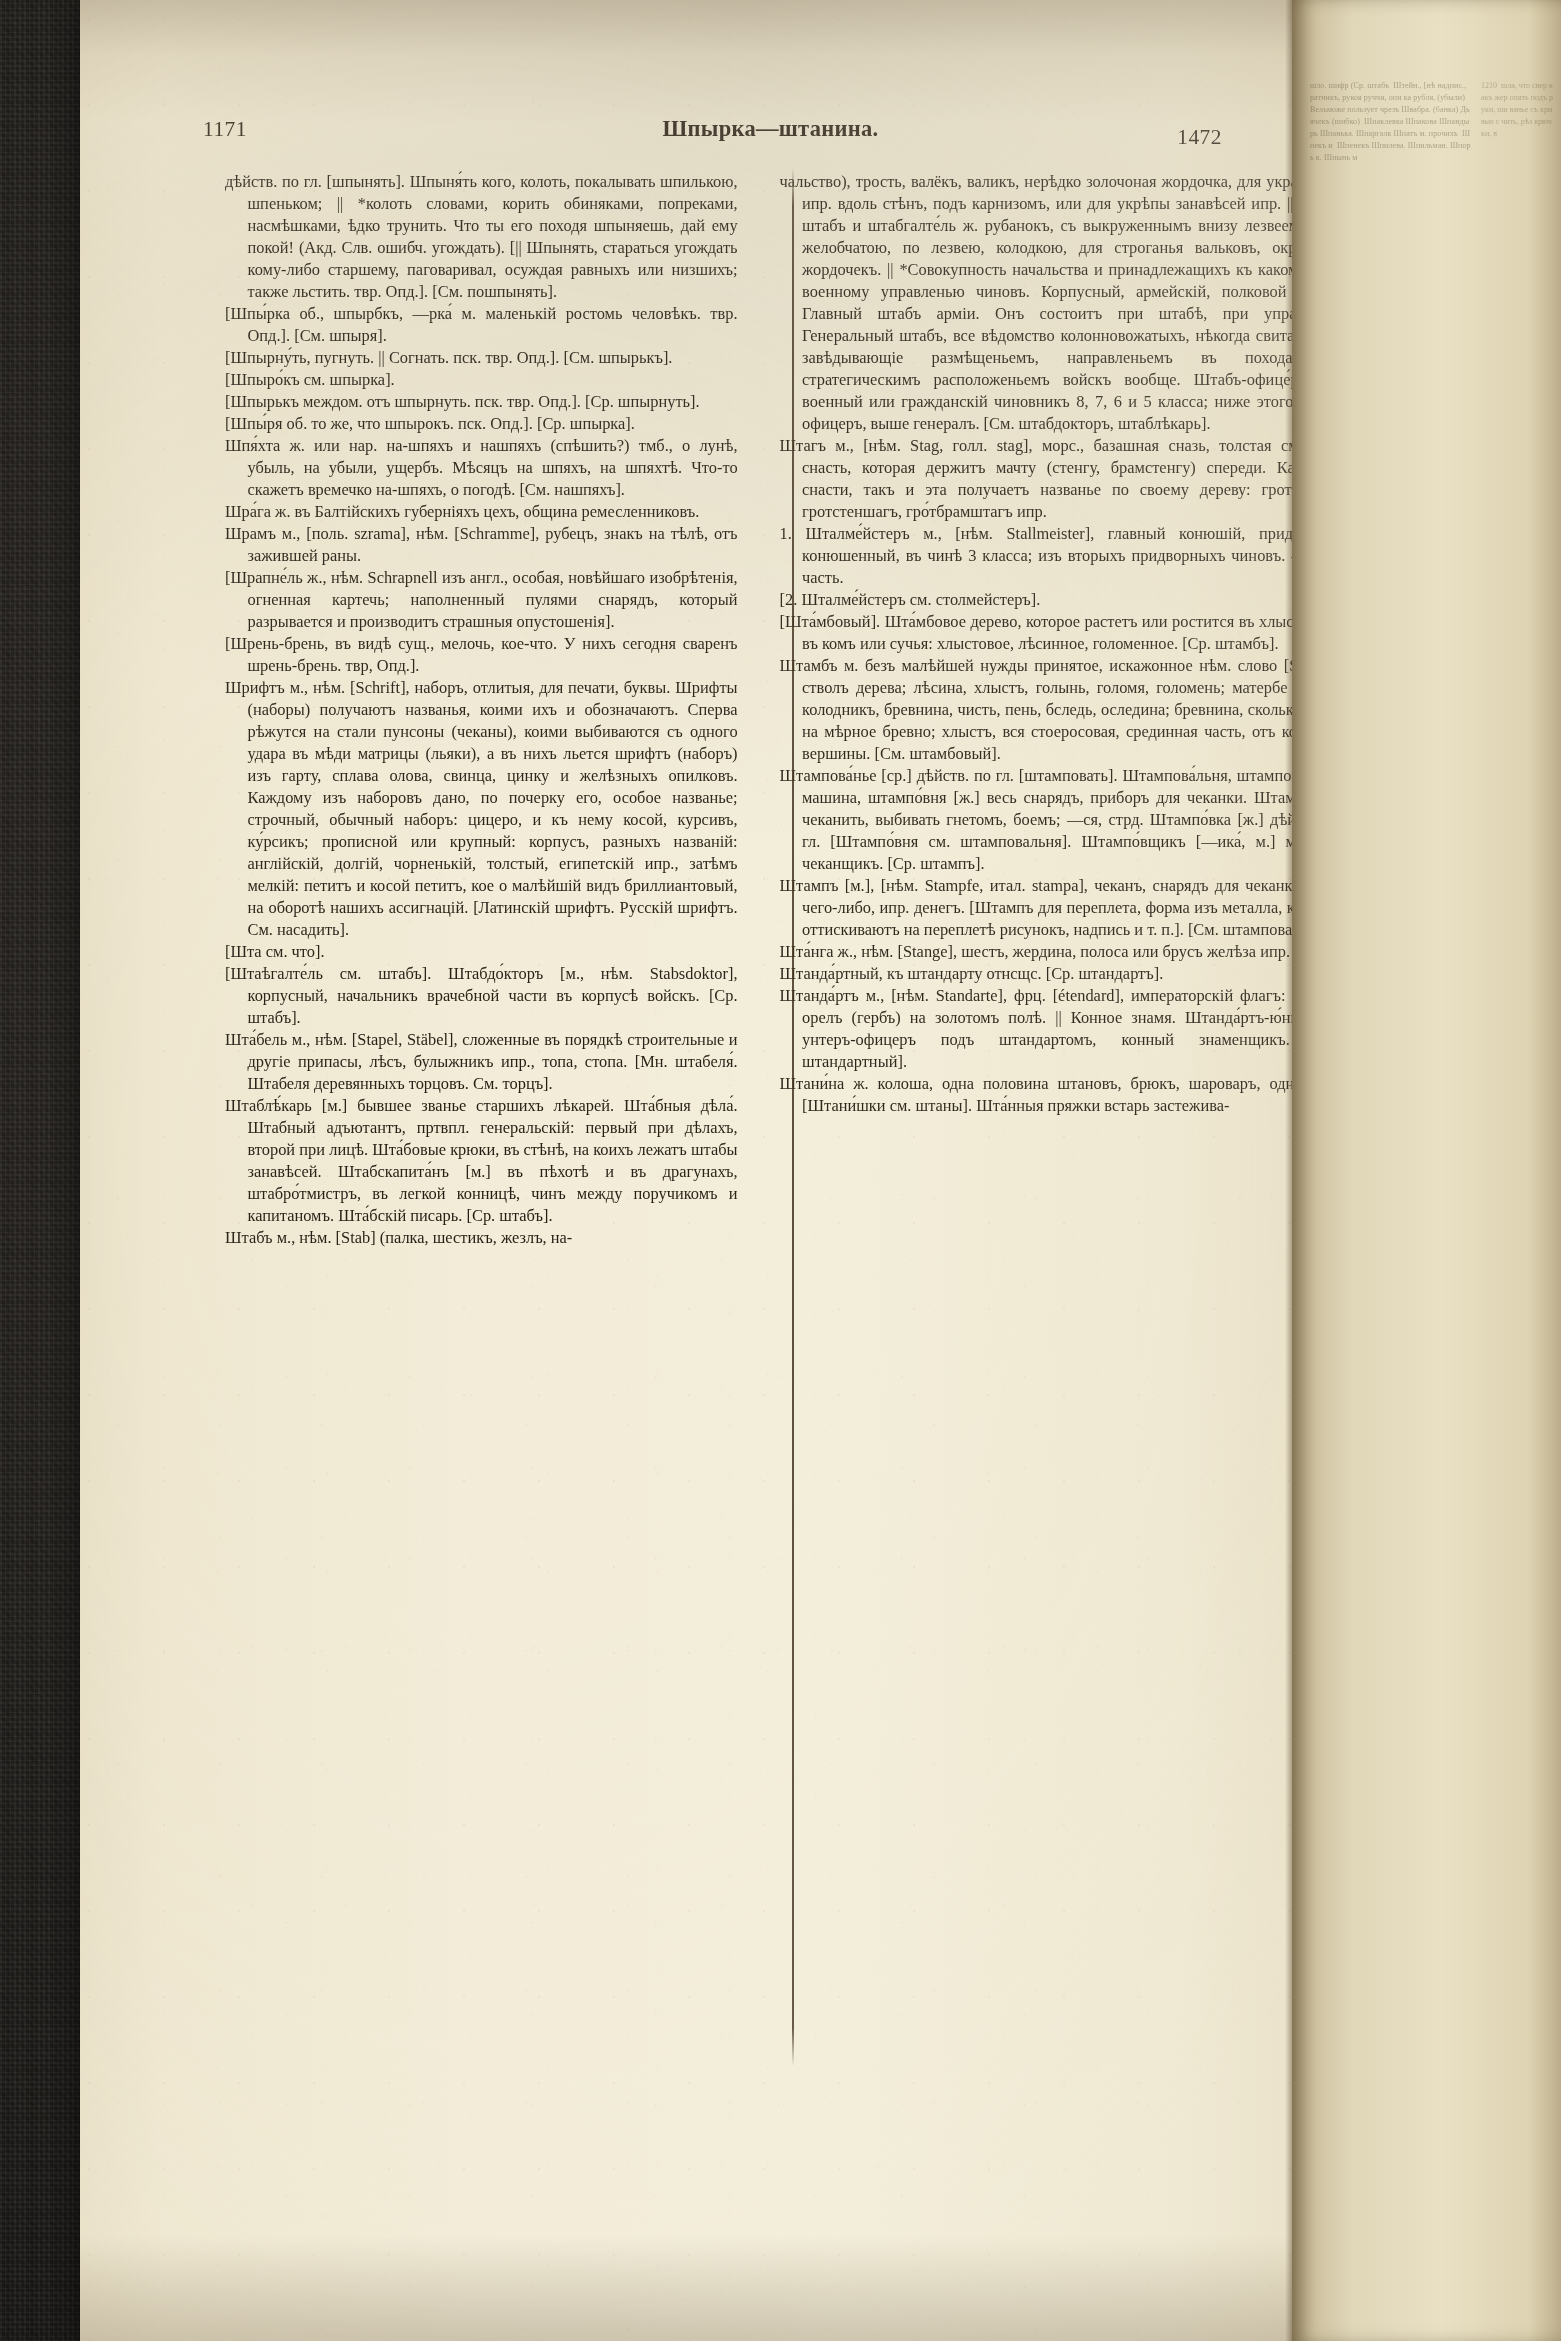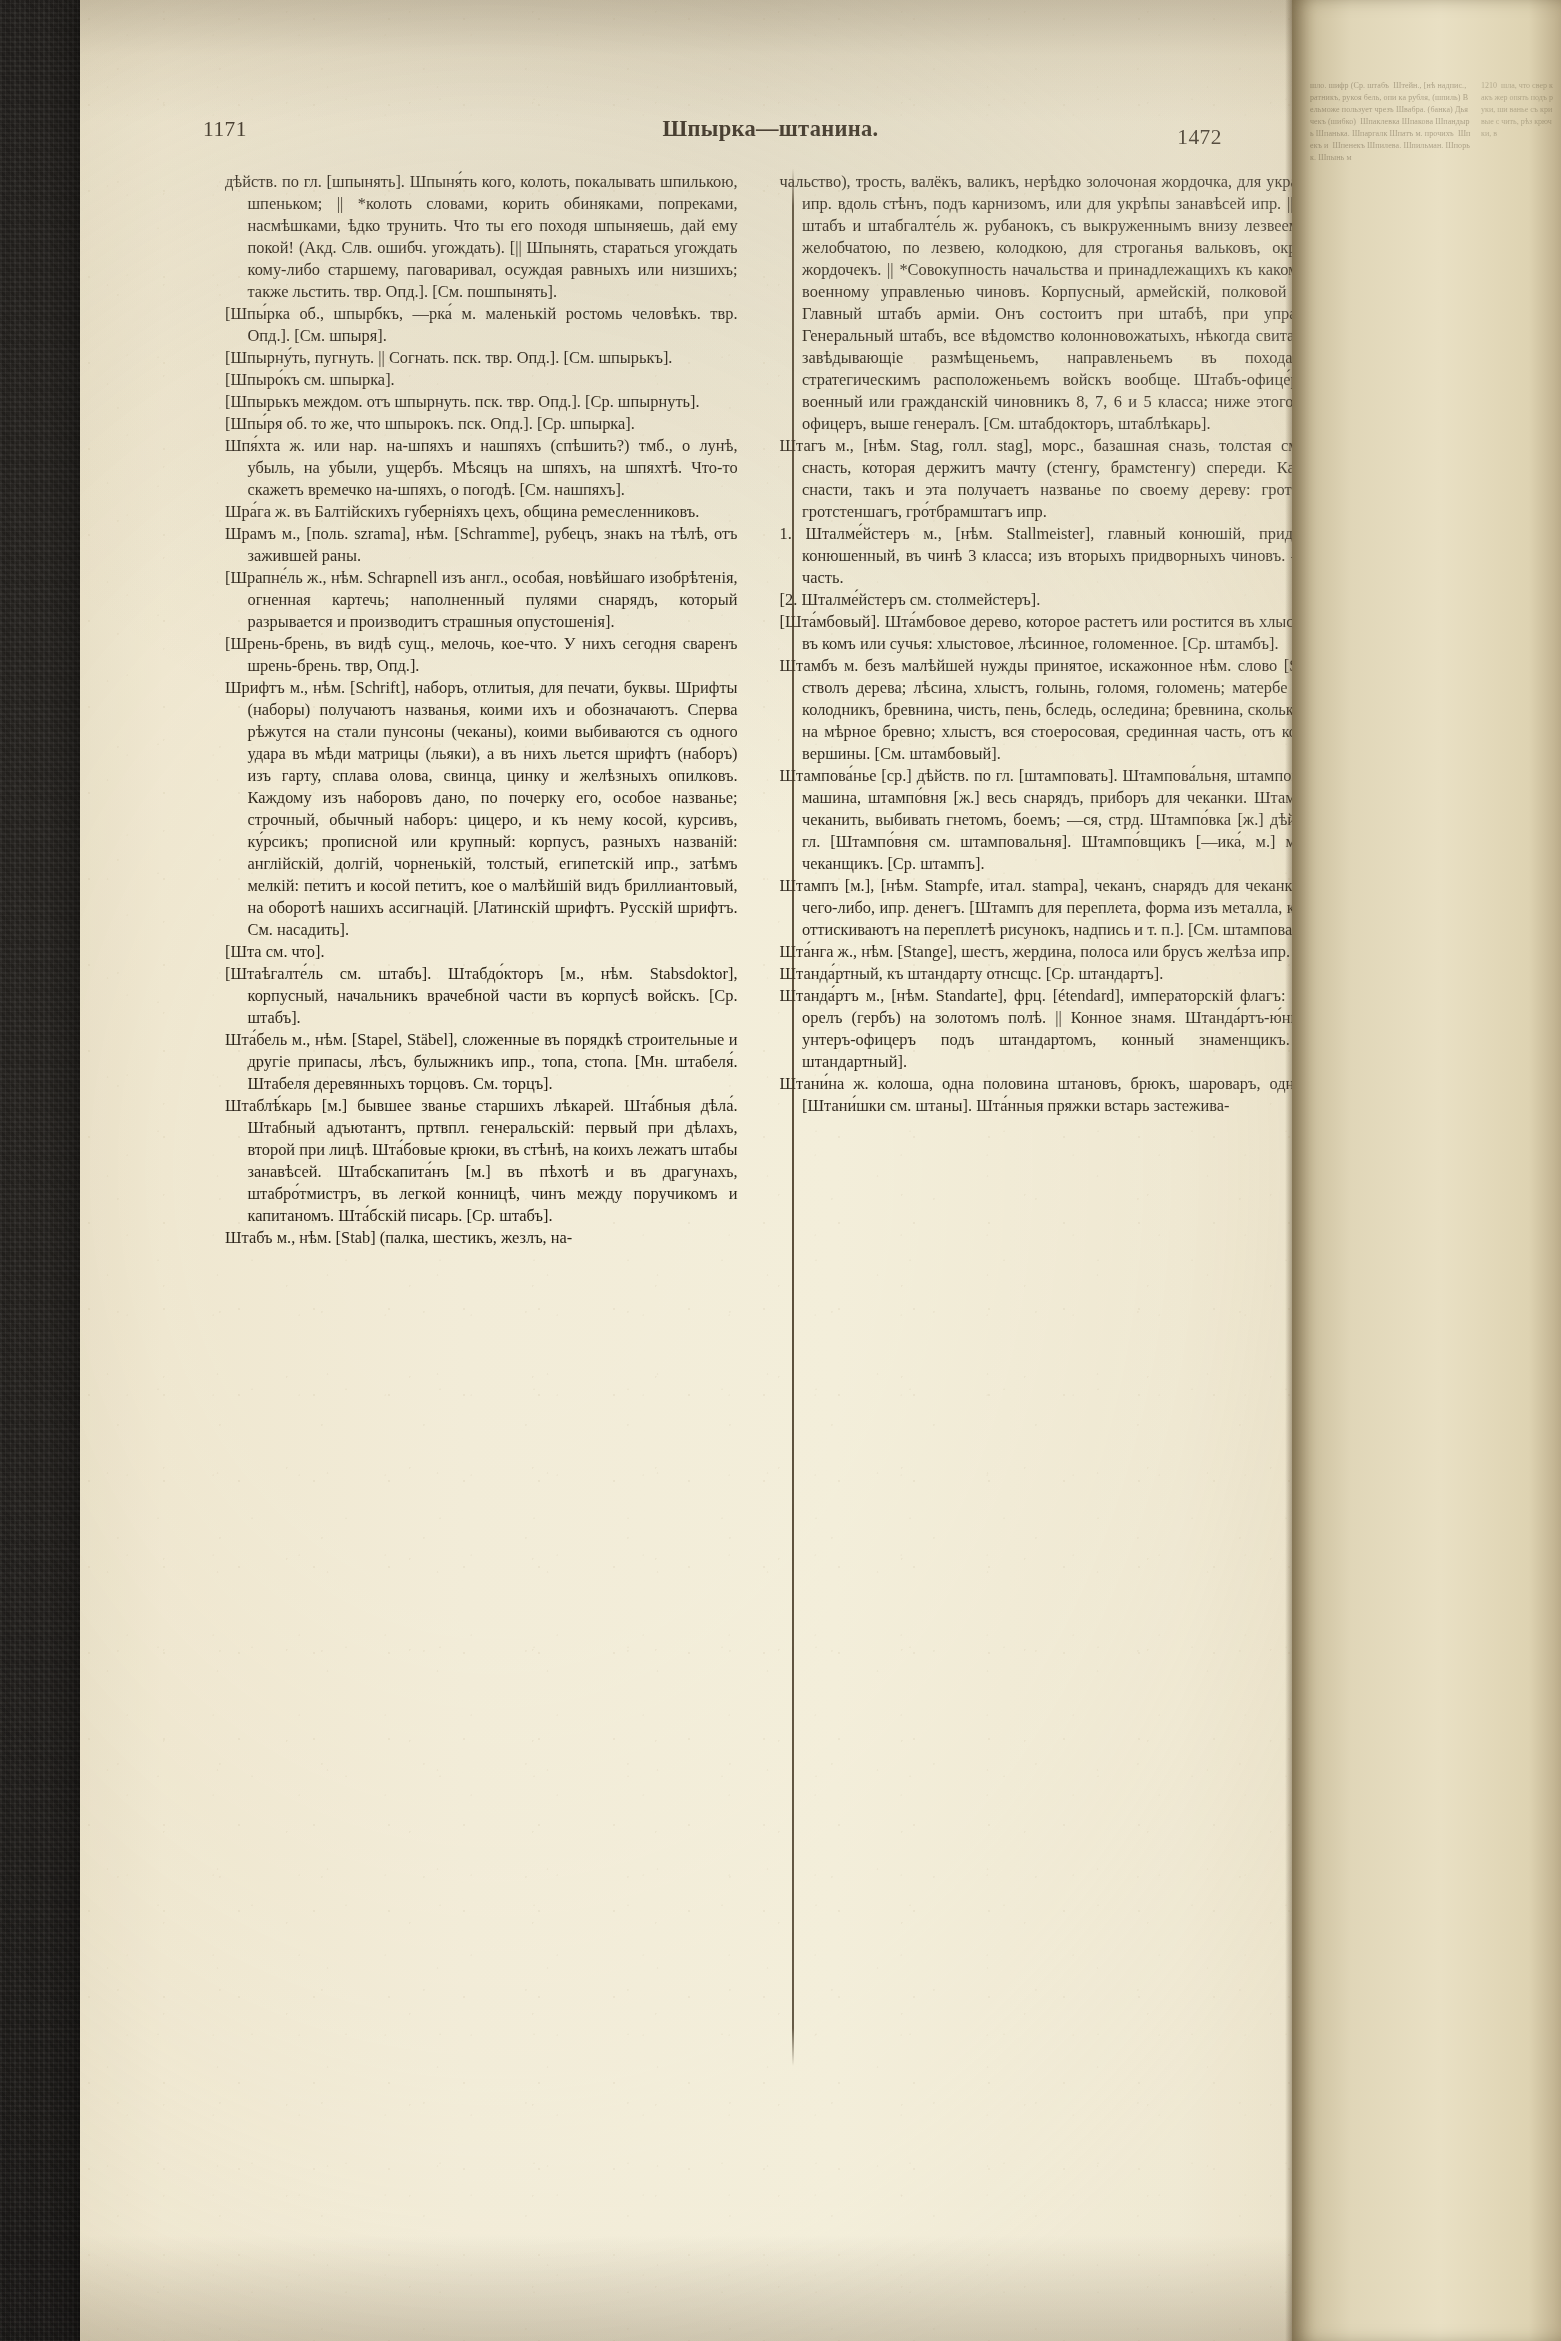--- a/index.html
+++ b/index.html
@@ -237,18 +237,18 @@
           <p class="entry">Штани́на ж. колоша, одна половина штановъ, брюкъ, шароваръ, одна нога. [Штани́шки см. штаны]. Шта́нныя пряжки встарь застежива-</p>
         </div>
       </div>
     </div>
     <div id="ink-fade"></div>
   </div>
 
   <div id="gutter-dark"></div>
 
   <div id="next-page">
-    <div class="faint-col">шло. шифр (Ср. штабъ  Штейн., [нѣ надпис., ратникъ, рукоя бель, опи ка рубля, (шпиль) Вельможе пользует чрезъ Швабра. (банка) Дьячекъ (шибко)  Шпаклевка Шпакова Шпандырь Шпанька. Шпаргалк Шпатъ м. прочихъ  Шпекъ и  Шпенекъ Шпилева. Шпильман. Шпорь к. Шпынь м</div>
+    <div class="faint-col">шло. шифр (Ср. штабъ  Штейн., [нѣ надпис., ратникъ, рукоя руччи, опи ка рубля, (убыли) Вельможе пользует чрезъ Швабра. (банка) Дьячекъ (шибко)  Шпаклевка Шпакова Шпандырь Шпанька. Шпаргалк Шпатъ м. прочихъ  Шпекъ и  Шпенекъ Шпилева. Шпильман. Шпорь к. Шпынь м</div>
     <div class="faint-col2">1210  шла, что свер какъ жер опять подъ руки, ши ванье съ кривые с чить, рѣз крючки, в</div>
   </div>
 
 </div>
 
 
 </body></html>

